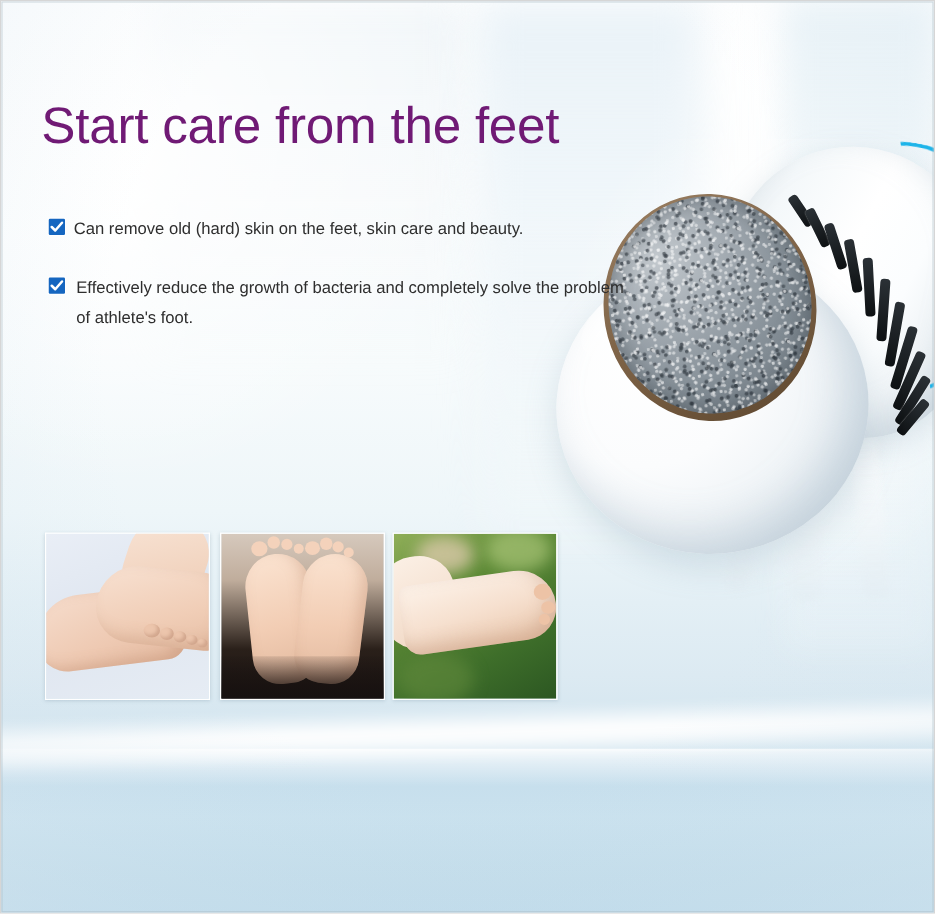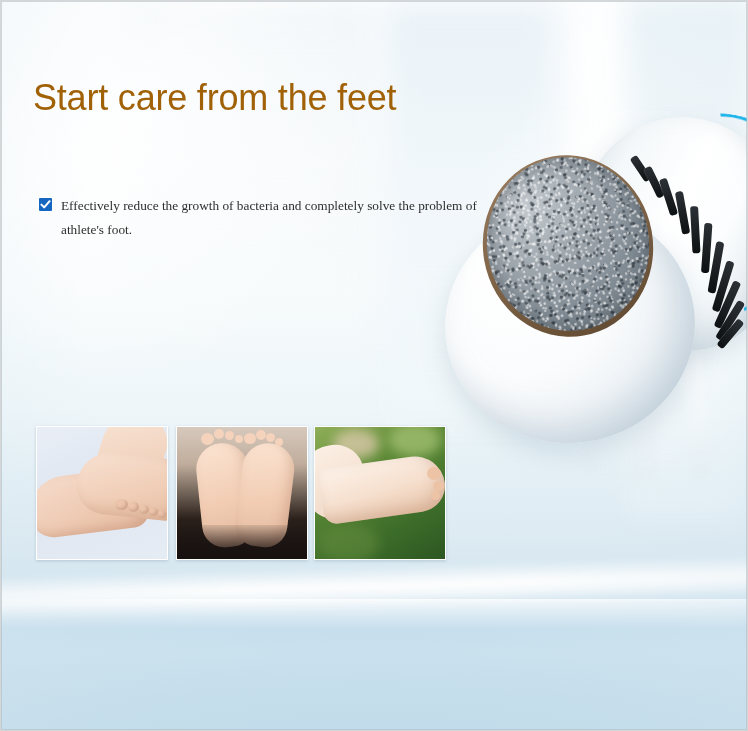--- a/index.html
+++ b/index.html
@@ -65,37 +65,37 @@
   }
   .bg-vignette{
     position:absolute;inset:0;
     background:radial-gradient(ellipse at 50% 40%, rgba(255,255,255,0) 55%, rgba(214,230,240,.35) 100%);
     pointer-events:none;
   }
 
   
   .title{
     position:absolute;left:32px;top:76px;
-    font-size:36px;
+    font-size:41px;
     font-weight:400;
     letter-spacing:-0.2px;
-    color:#a16207;
+    color:#701a75;
     white-space:nowrap;
   }
 
   
   .bullets{
     position:absolute;left:38px;top:170px;width:470px;
   }
   .bullet{
     display:flex;
     align-items:flex-start;
     margin-bottom:13px;
   }
-  .bullet.wide-gap .b-text{padding-left:9px;font-family:Liberation Serif, serif;}
+  .bullet.wide-gap .b-text{padding-left:9px;}
   .check{
     flex:0 0 auto;
     width:13px;height:13px;
     margin-top:4px;
     background:#1566c0;
     position:relative;
     border-radius:1px;
     box-shadow:0 0 0 1px rgba(255,255,255,.7);
   }
   .check svg{position:absolute;left:1px;top:1px;}
@@ -338,20 +338,28 @@
     <div class="disc">
       <div class="grit"></div>
     </div>
   </div>
 
   <div class="title">Start care from the feet</div>
 
   <div class="bullets">
 
 
+    <div class="bullet">
+      <span class="check">
+        <svg width="11" height="11" viewBox="0 0 11 11">
+            <path d="M1.4 5.6 L4.2 8.4 L9.6 2.2" fill="none" stroke="#ffffff" stroke-width="2" stroke-linecap="round" stroke-linejoin="round"></path>
+          </svg>
+      </span>
+      <span class="b-text">Can remove old (hard) skin on the feet, skin care and beauty.</span>
+    </div>
 
     <div class="bullet wide-gap" style="margin-top:23px;">
       <span class="check">
         <svg width="11" height="11" viewBox="0 0 11 11">
             <path d="M1.4 5.6 L4.2 8.4 L9.6 2.2" fill="none" stroke="#ffffff" stroke-width="2" stroke-linecap="round" stroke-linejoin="round"></path>
           </svg>
       </span>
       <span class="b-text">Effectively reduce the growth of bacteria and completely solve the problem of athlete's foot.</span>
     </div>
 

